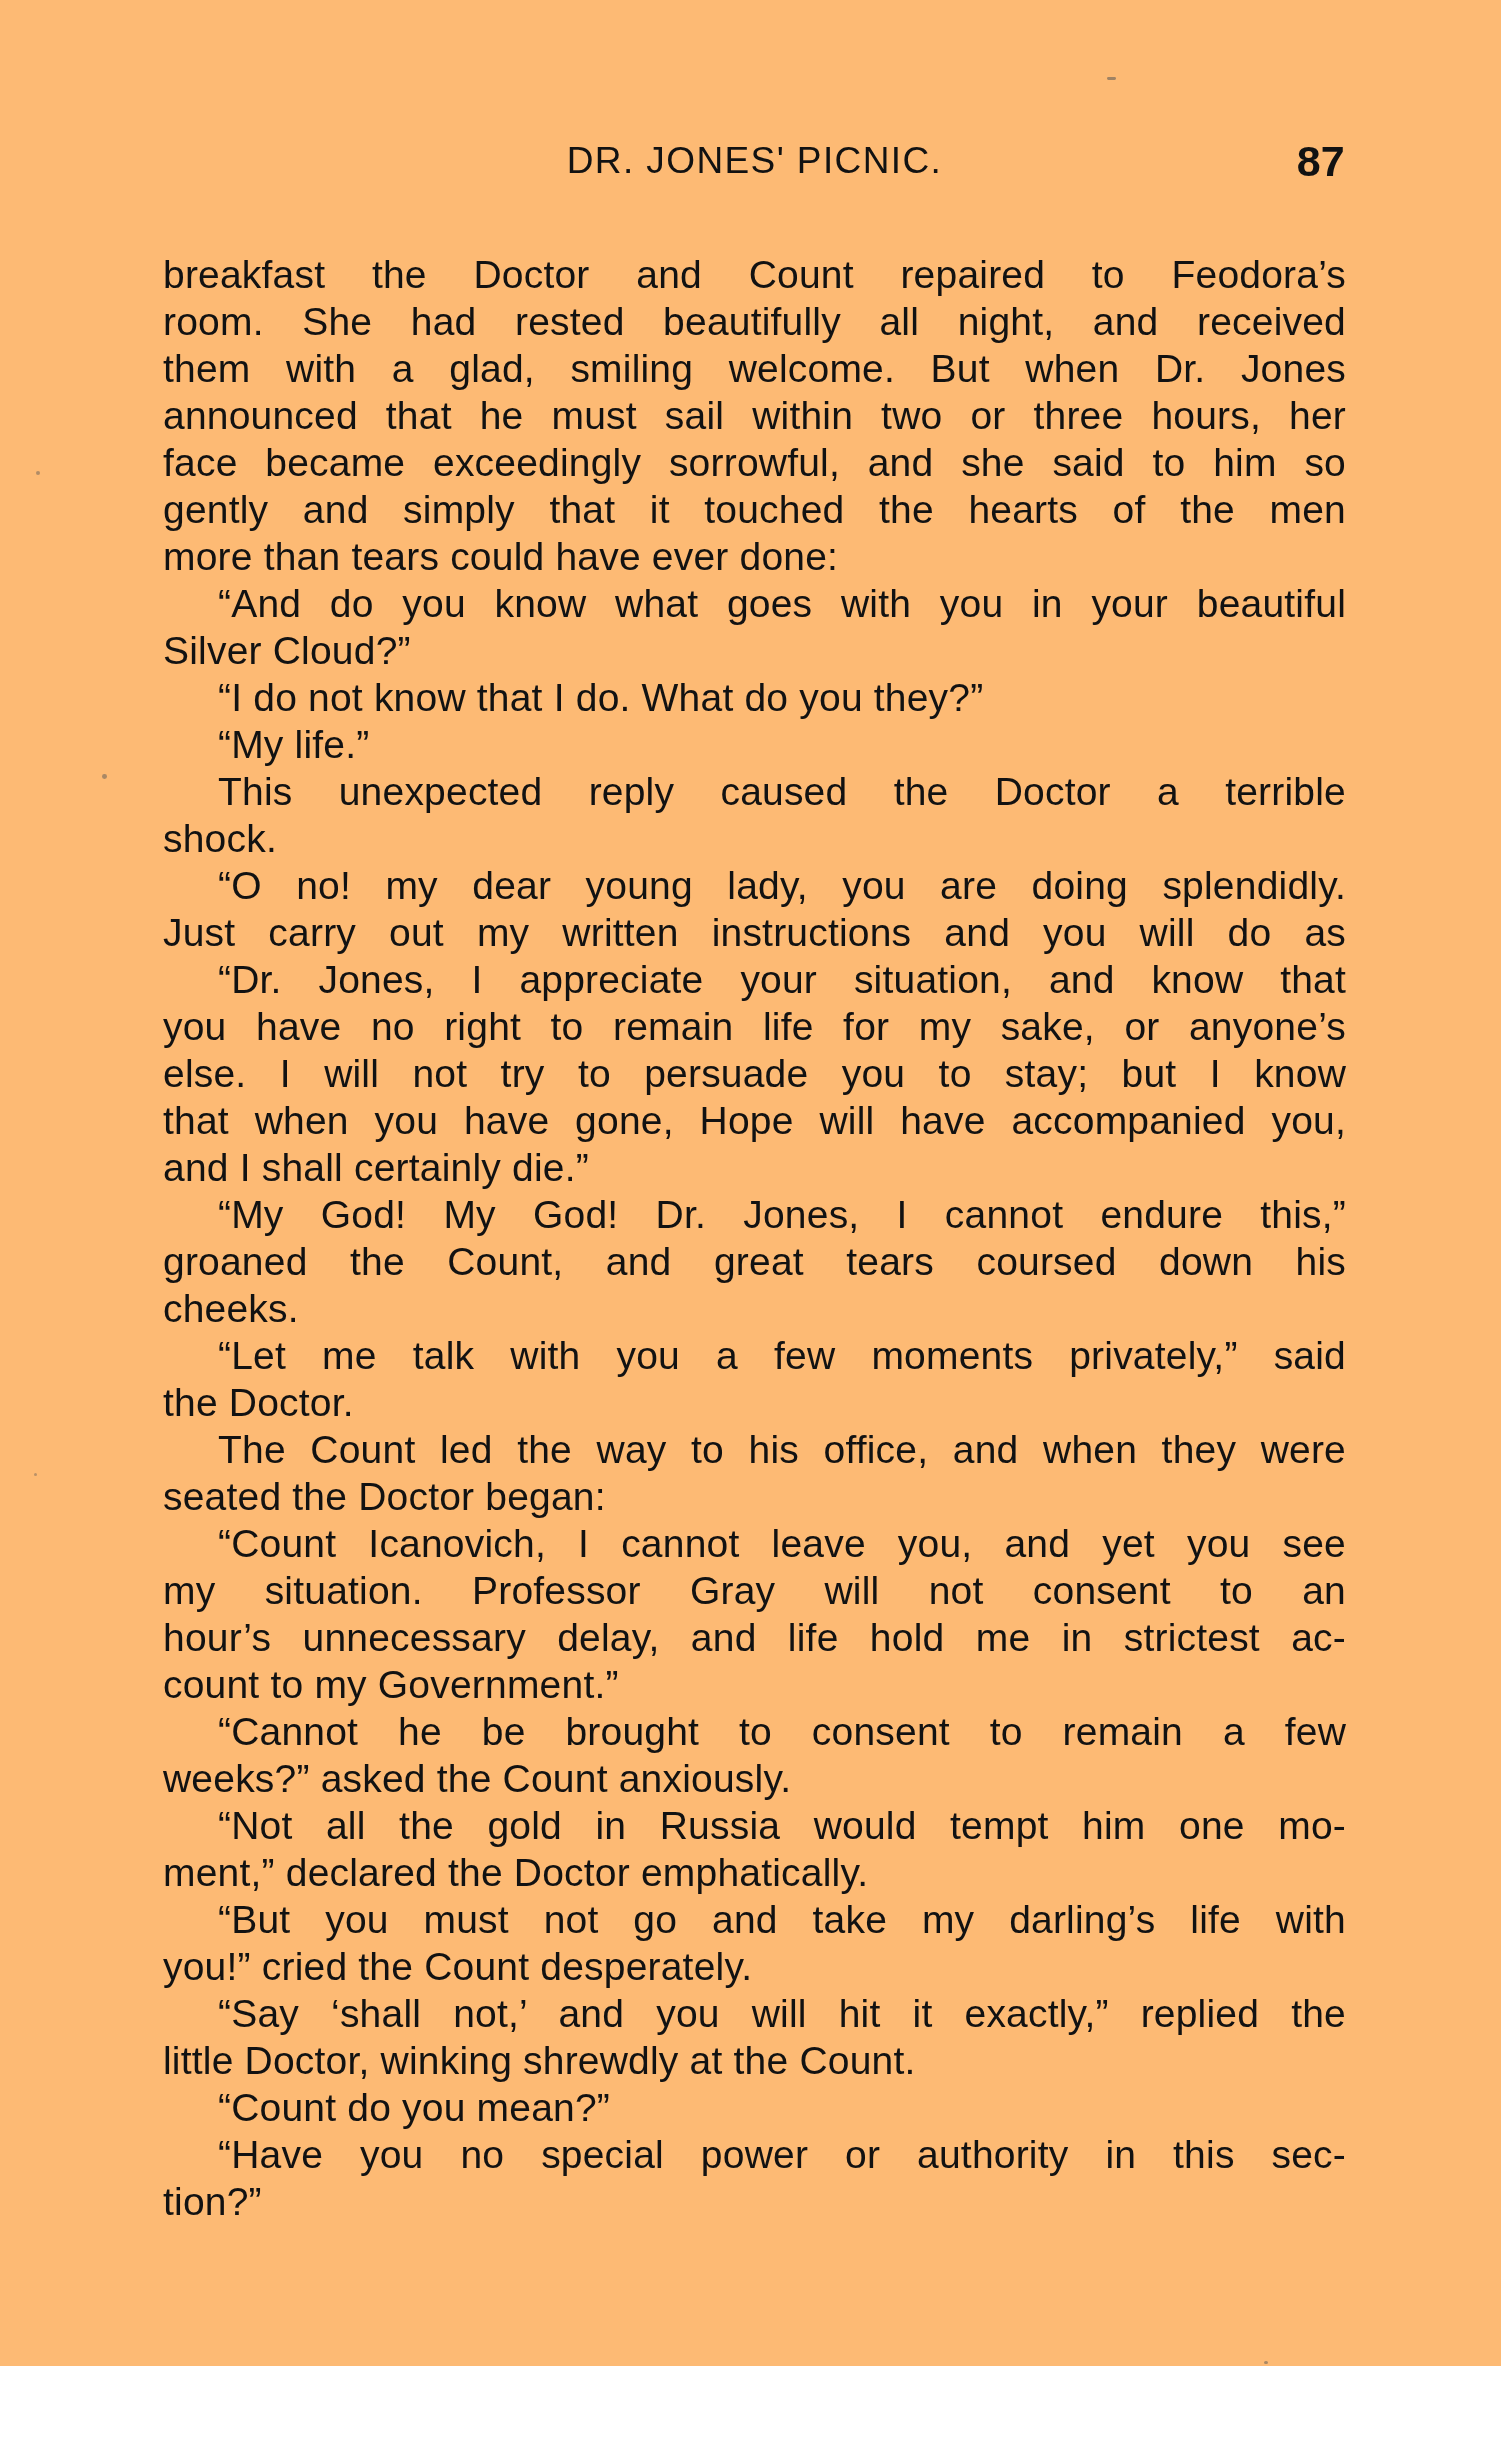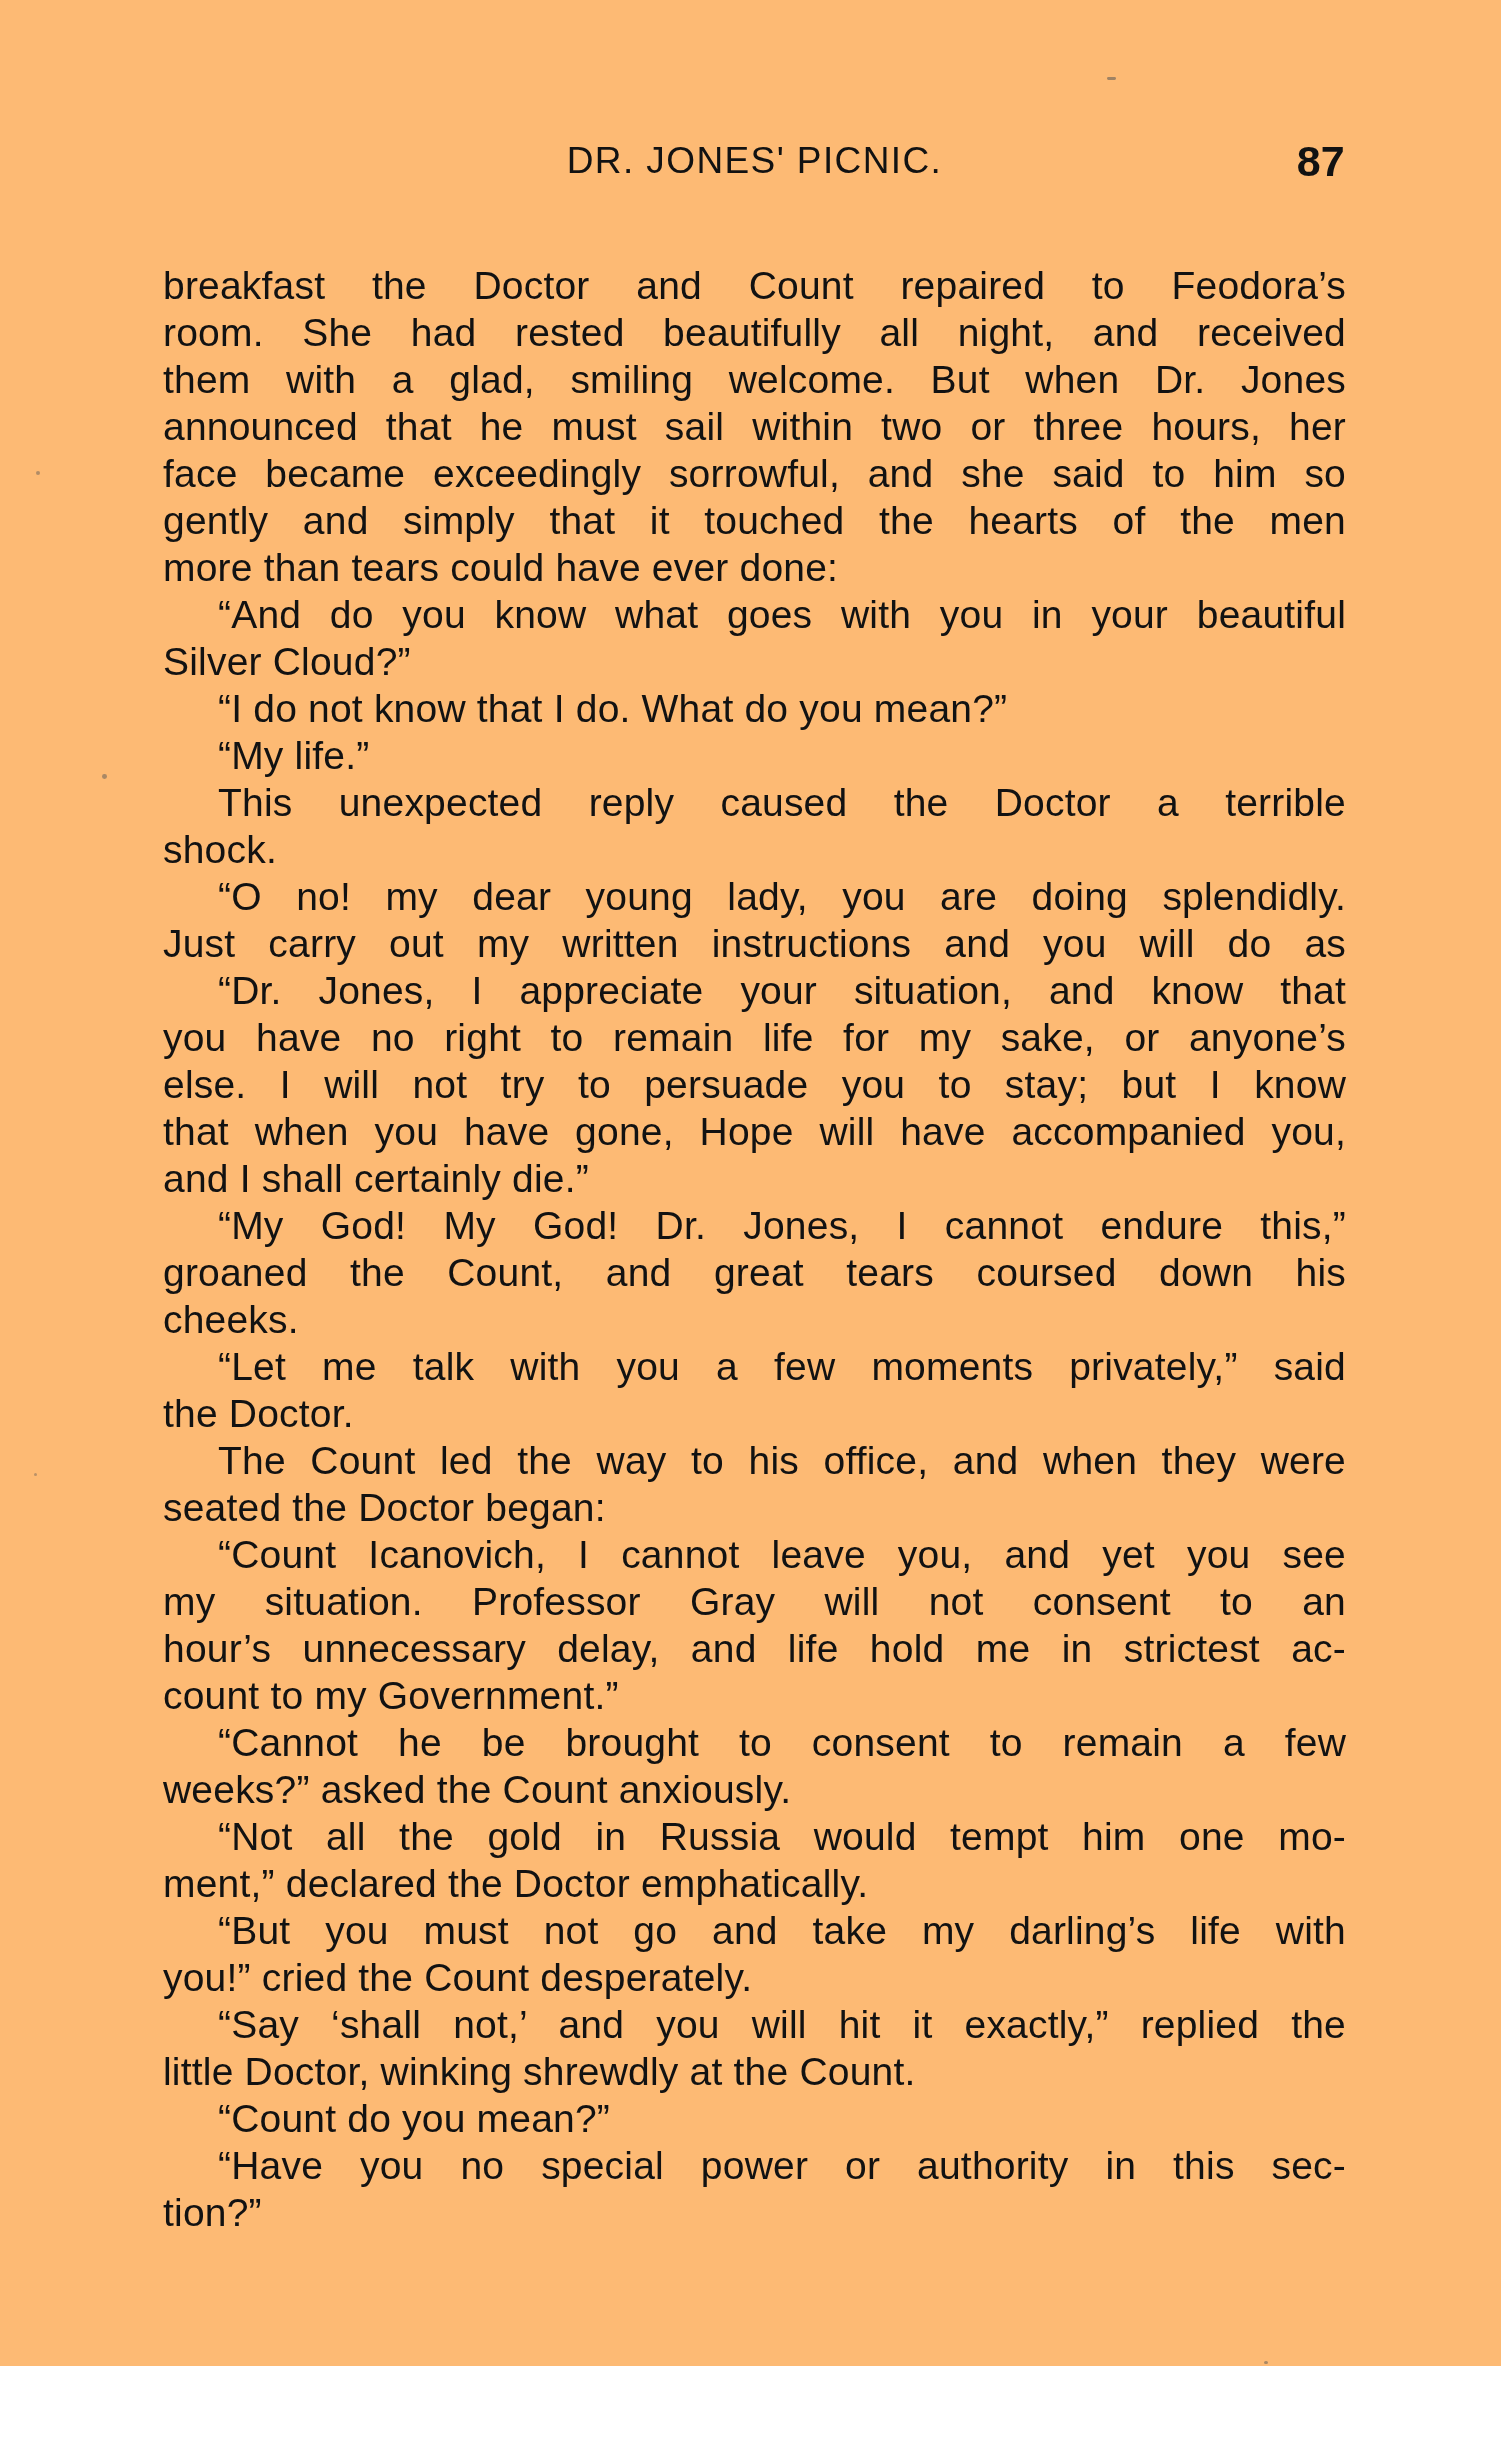--- a/index.html
+++ b/index.html
@@ -31,21 +31,21 @@
     position: absolute;
     right: 1.4px;
     top: 0;
     font-size: 43px;
     font-weight: 700;
     line-height: 48px;
     margin-left: 28px;
   }
   .body-block {
     position: absolute;
-    top: 262px;
+    top: 251px;
     left: 163px;
     width: 1183px;
   }
   .para { margin: 0; padding: 0; }
   .ln {
     display: block;
     height: 47px;
     line-height: 47px;
     font-size: 39px;
     letter-spacing: 0.2px;
@@ -82,21 +82,21 @@
       <span class="ln">gently and simply that it touched the hearts of the men</span>
       <span class="ln last">more than tears could have ever done:</span>
     </p>
 
     <p class="para indent">
       <span class="ln">“And do you know what goes with you in your beautiful</span>
       <span class="ln last">Silver Cloud?”</span>
     </p>
 
     <p class="para indent">
-      <span class="ln last">“I do not know that I do.  What do you mean?”</span>
+      <span class="ln last">“I do not know that I do.  What do you they?”</span>
     </p>
 
     <p class="para indent">
       <span class="ln last">“My life.”</span>
     </p>
 
     <p class="para indent">
       <span class="ln">This unexpected reply caused the Doctor a terrible</span>
       <span class="ln last">shock.</span>
     </p>

